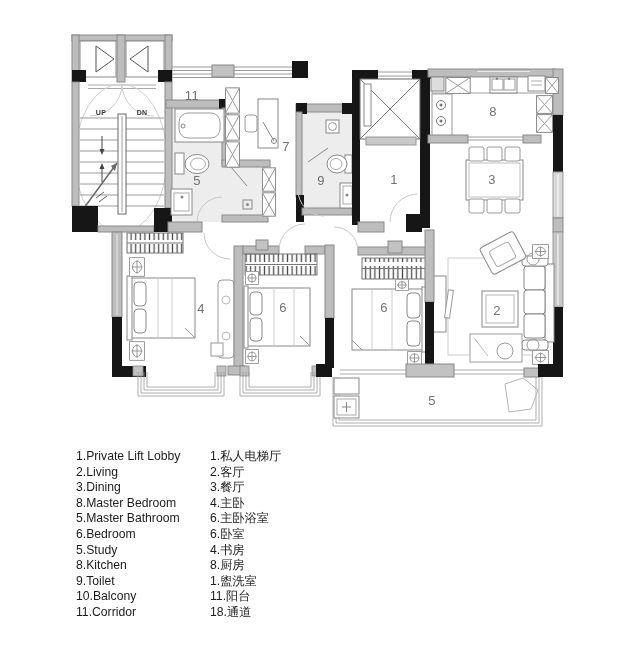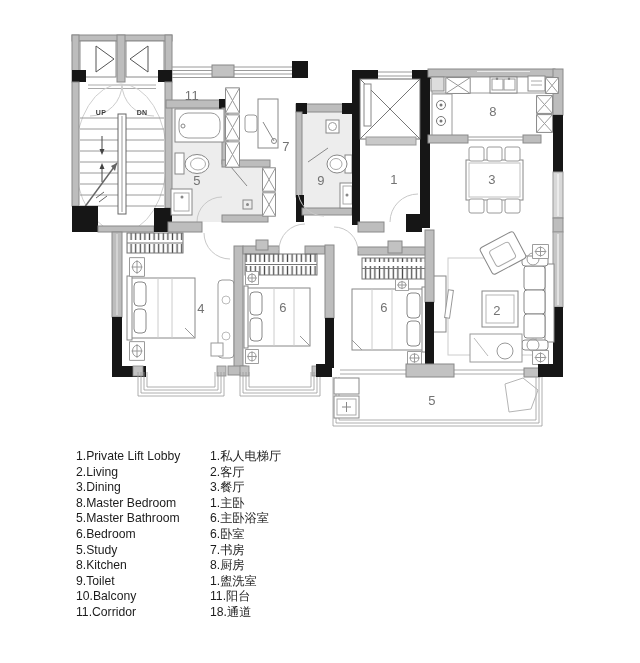--- a/index.html
+++ b/index.html
@@ -421,23 +421,23 @@
         <div class="legend-line">8.Kitchen</div>
         <div class="legend-line">9.Toilet</div>
         <div class="legend-line">10.Balcony</div>
         <div class="legend-line">11.Corridor</div>
       </div>
     <div class="col zh">
 
     <div class="legend-line">1.私人电梯厅</div>
         <div class="legend-line">2.客厅</div>
         <div class="legend-line">3.餐厅</div>
-        <div class="legend-line">1.主卧</div>
+        <div class="legend-line">4.主卧</div>
         <div class="legend-line">6.主卧浴室</div>
         <div class="legend-line">6.卧室</div>
-        <div class="legend-line">7.书房</div>
+        <div class="legend-line">4.书房</div>
         <div class="legend-line">8.厨房</div>
         <div class="legend-line">1.盥洗室</div>
         <div class="legend-line">11.阳台</div>
         <div class="legend-line">18.通道</div>
       </div>
   </div>
 </div>
 
 </body></html>

